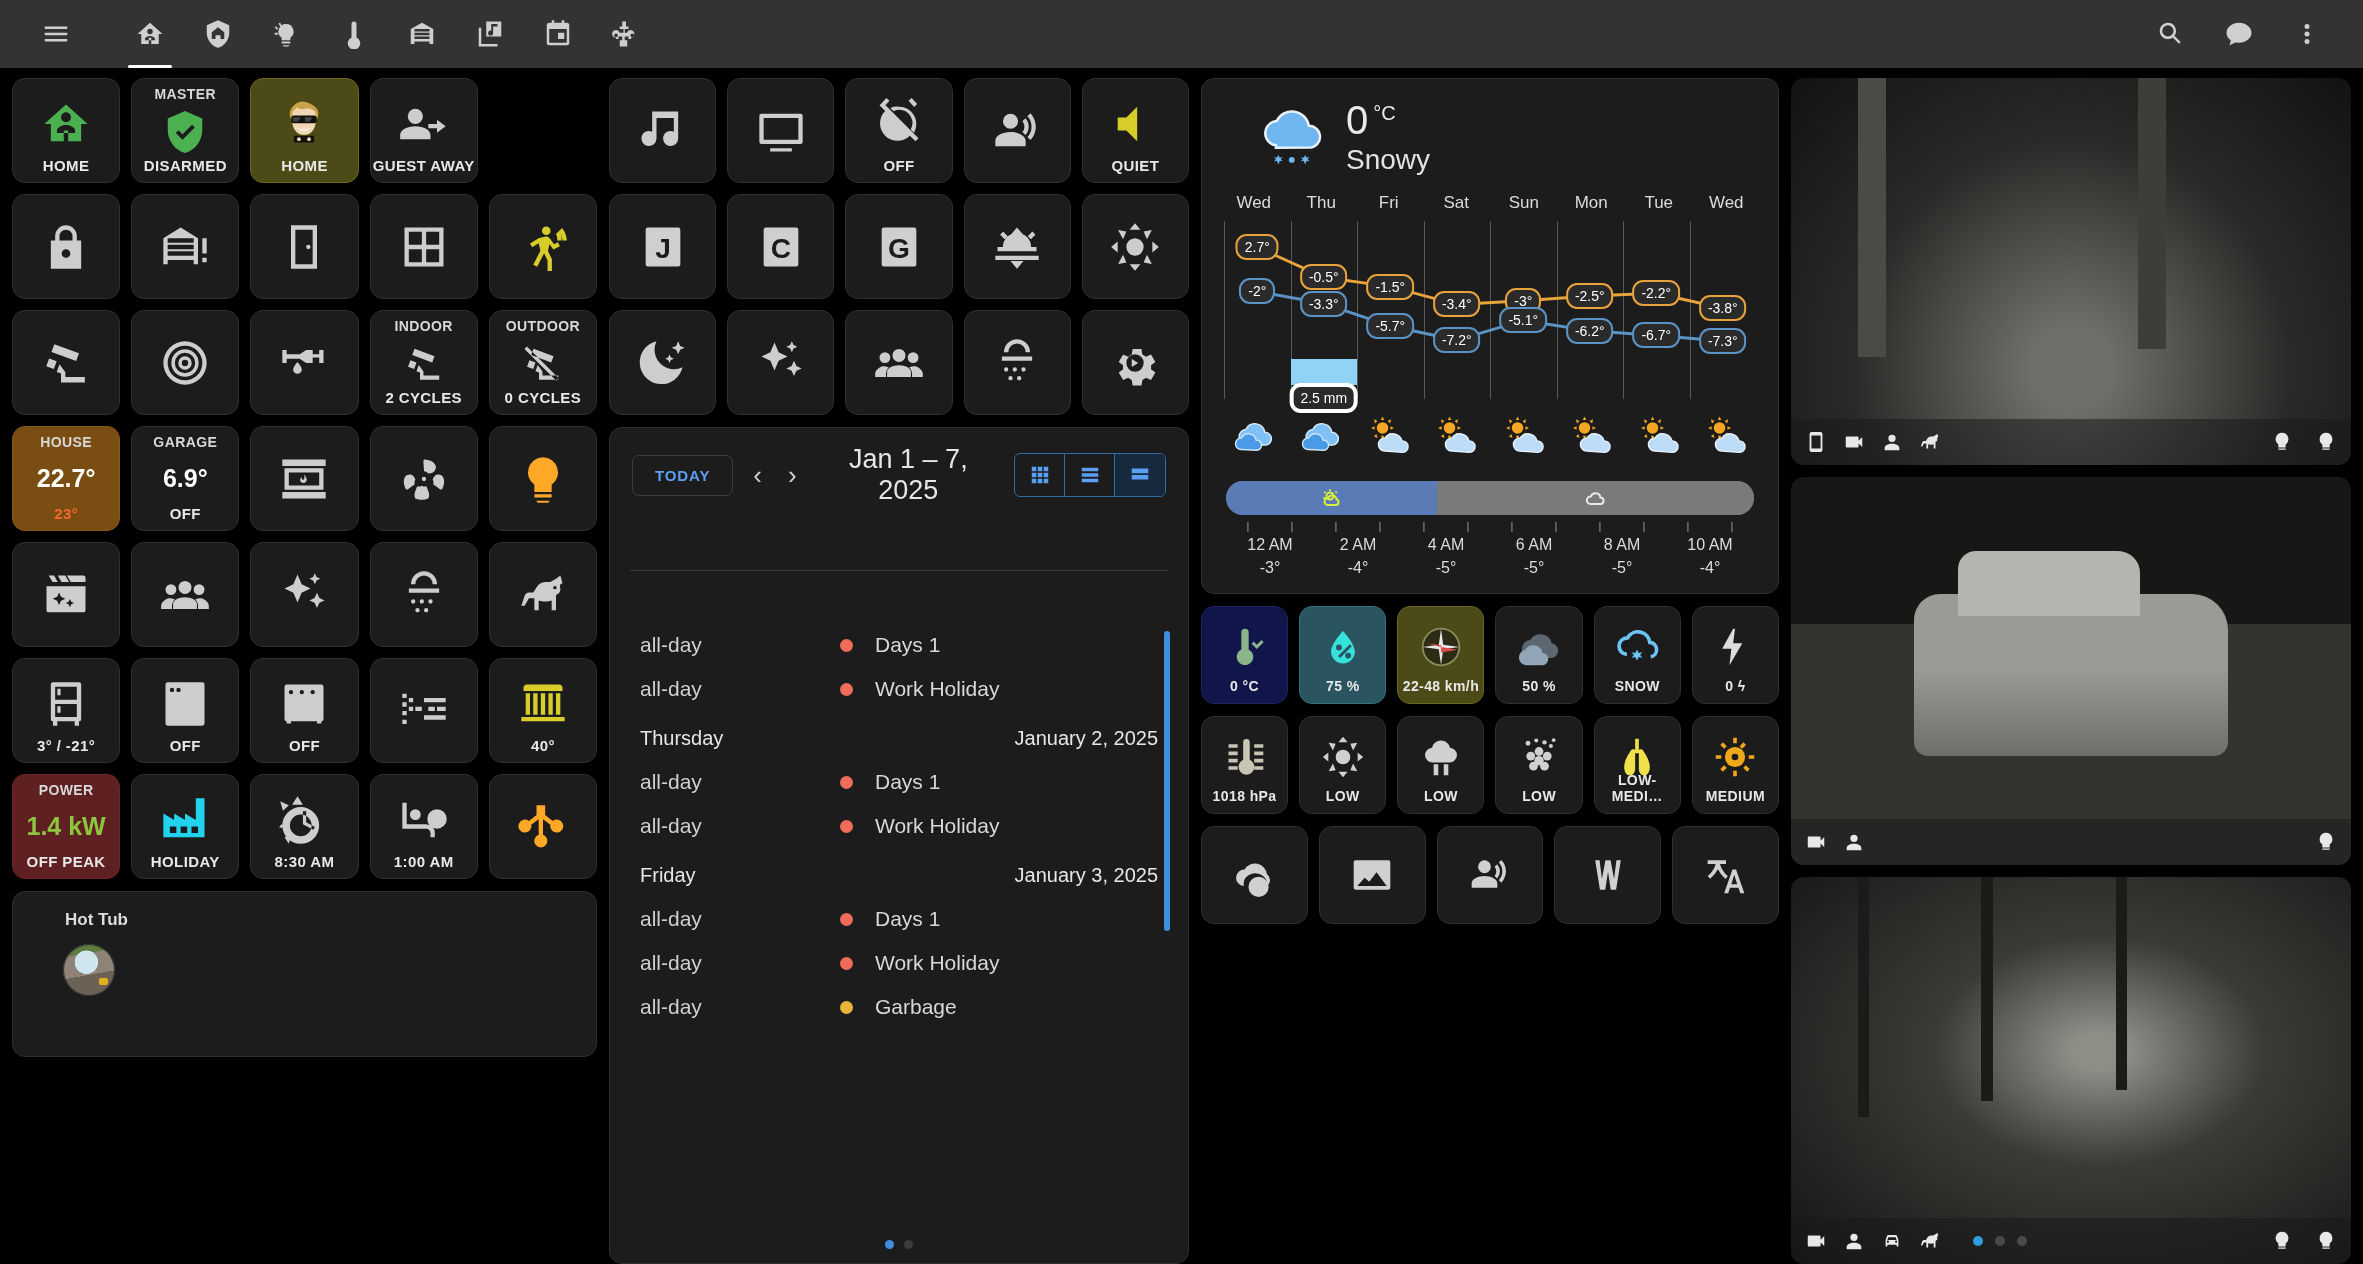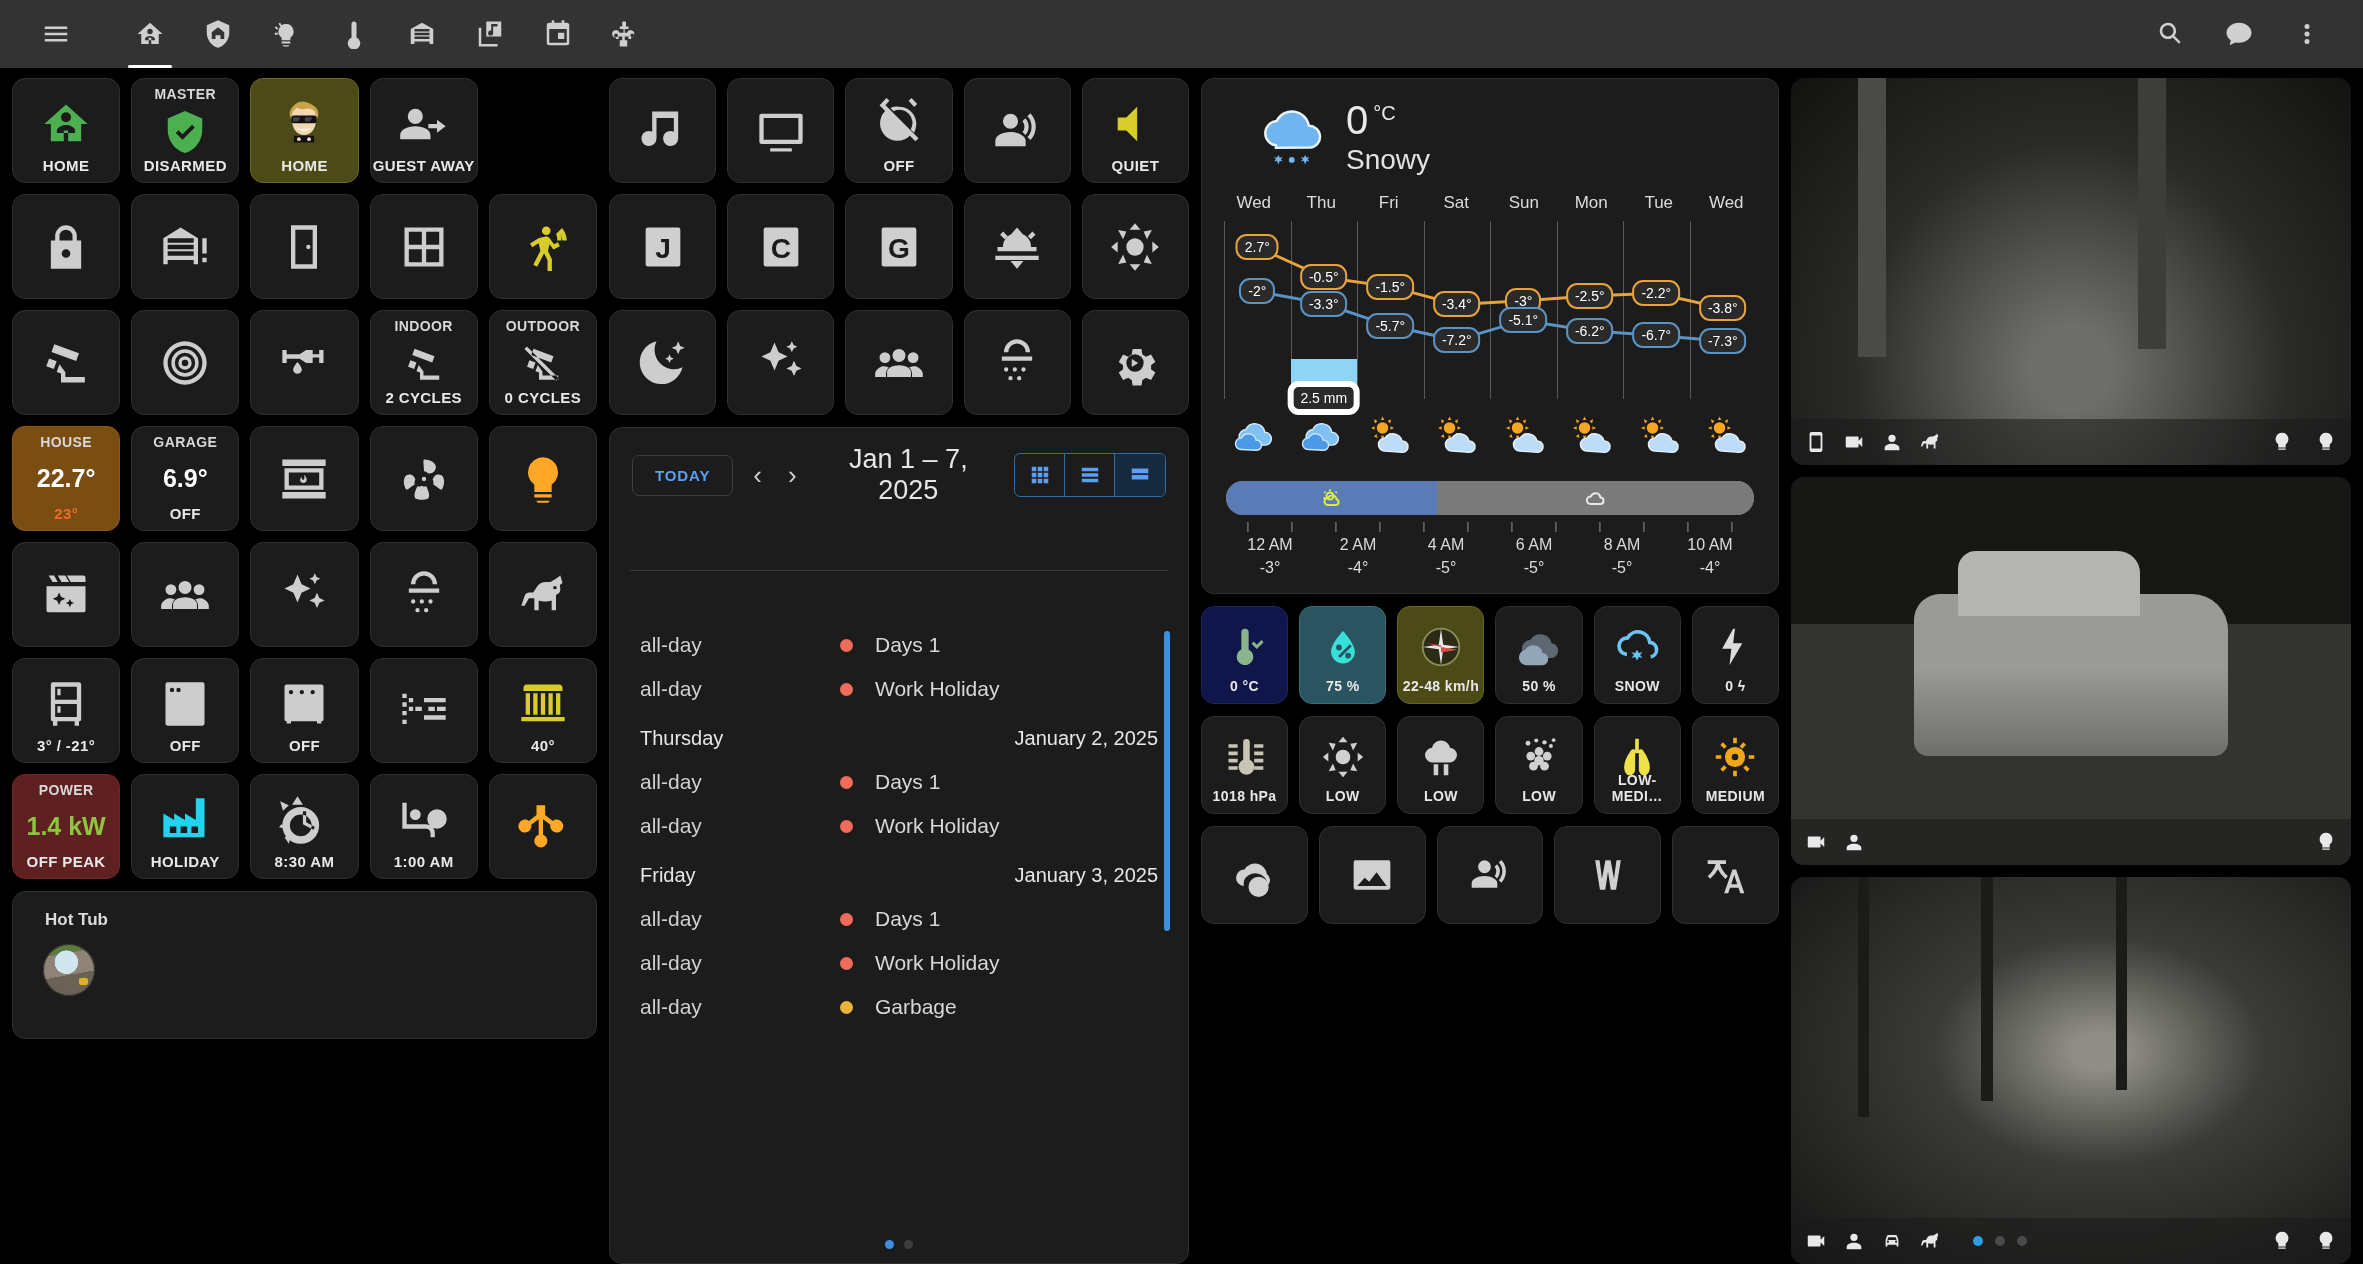--- a/index.html
+++ b/index.html
@@ -79,21 +79,21 @@
   .cy { fill: #22d3ee !important; }
   .or { fill: #ffa726 !important; }
 
   
   .card {
     background: #1c1c1c; border: 1px solid #2f2f2f; border-radius: 13px;
     color: #e3e3e3;
   }
 
   
-  #hottub { padding: 18px 12px; height: 148px; }
+  #hottub { padding: 18px 32px; height: 166px; }
   #hottub .ht-title { font-size: 17px; font-weight: 700; color: #dcdcdc; margin-left: 20px; }
   #hottub .ht-av {
     width: 52px; height: 52px; border-radius: 50%; margin: 14px 0 0 18px;
     background:
       radial-gradient(circle at 45% 35%, #cfe6ef 0 26%, transparent 27%),
       linear-gradient(170deg,#5d7a3f 0 22%, #8e8376 22% 58%, #6b6155 58% 100%);
     box-shadow: inset 0 0 0 1px #333;
     position: relative;
   }
   #hottub .ht-av::after{
@@ -142,21 +142,21 @@
 
   #w-chart { position: relative; height: 208px; margin: 0 4px; }
   #w-chart .vline { position: absolute; top: 0; bottom: 30px; width: 1px; background: #585858; }
   .pill {
     position: absolute; transform: translate(-50%,-50%);
     border-radius: 11px; padding: 3px 7px; font-size: 14px; color: #fff;
     background: #2a2a2a; white-space: nowrap; z-index: 3;
   }
   .pill.hi { border: 2px solid #e8a33d; }
   .pill.lo { border: 2px solid #5b93c4; }
-  .pill.pp { border: 6px solid #ffffff; background:#2a2a2a; }
+  .pill.pp { border: 4px solid #ffffff; background:#2a2a2a; }
   #w-chart svg.lines { position: absolute; inset: 0; width: 100%; height: 100%; z-index: 1; }
   .precip-bar { position: absolute; background: #8fd4f5; z-index: 2; }
 
   #w-icons { display: grid; grid-template-columns: repeat(8, 1fr); justify-items: center;
              margin-top: -14px; }
   #w-icons svg { width: 46px; height: 46px; }
 
   #w-hour { margin: 16px 6px 0 6px; }
   #w-hbar { height: 34px; border-radius: 17px; overflow: hidden; display: flex; background: #7a7a7a; }
   #w-hbar .seg { display: flex; align-items: center; justify-content: center; }

